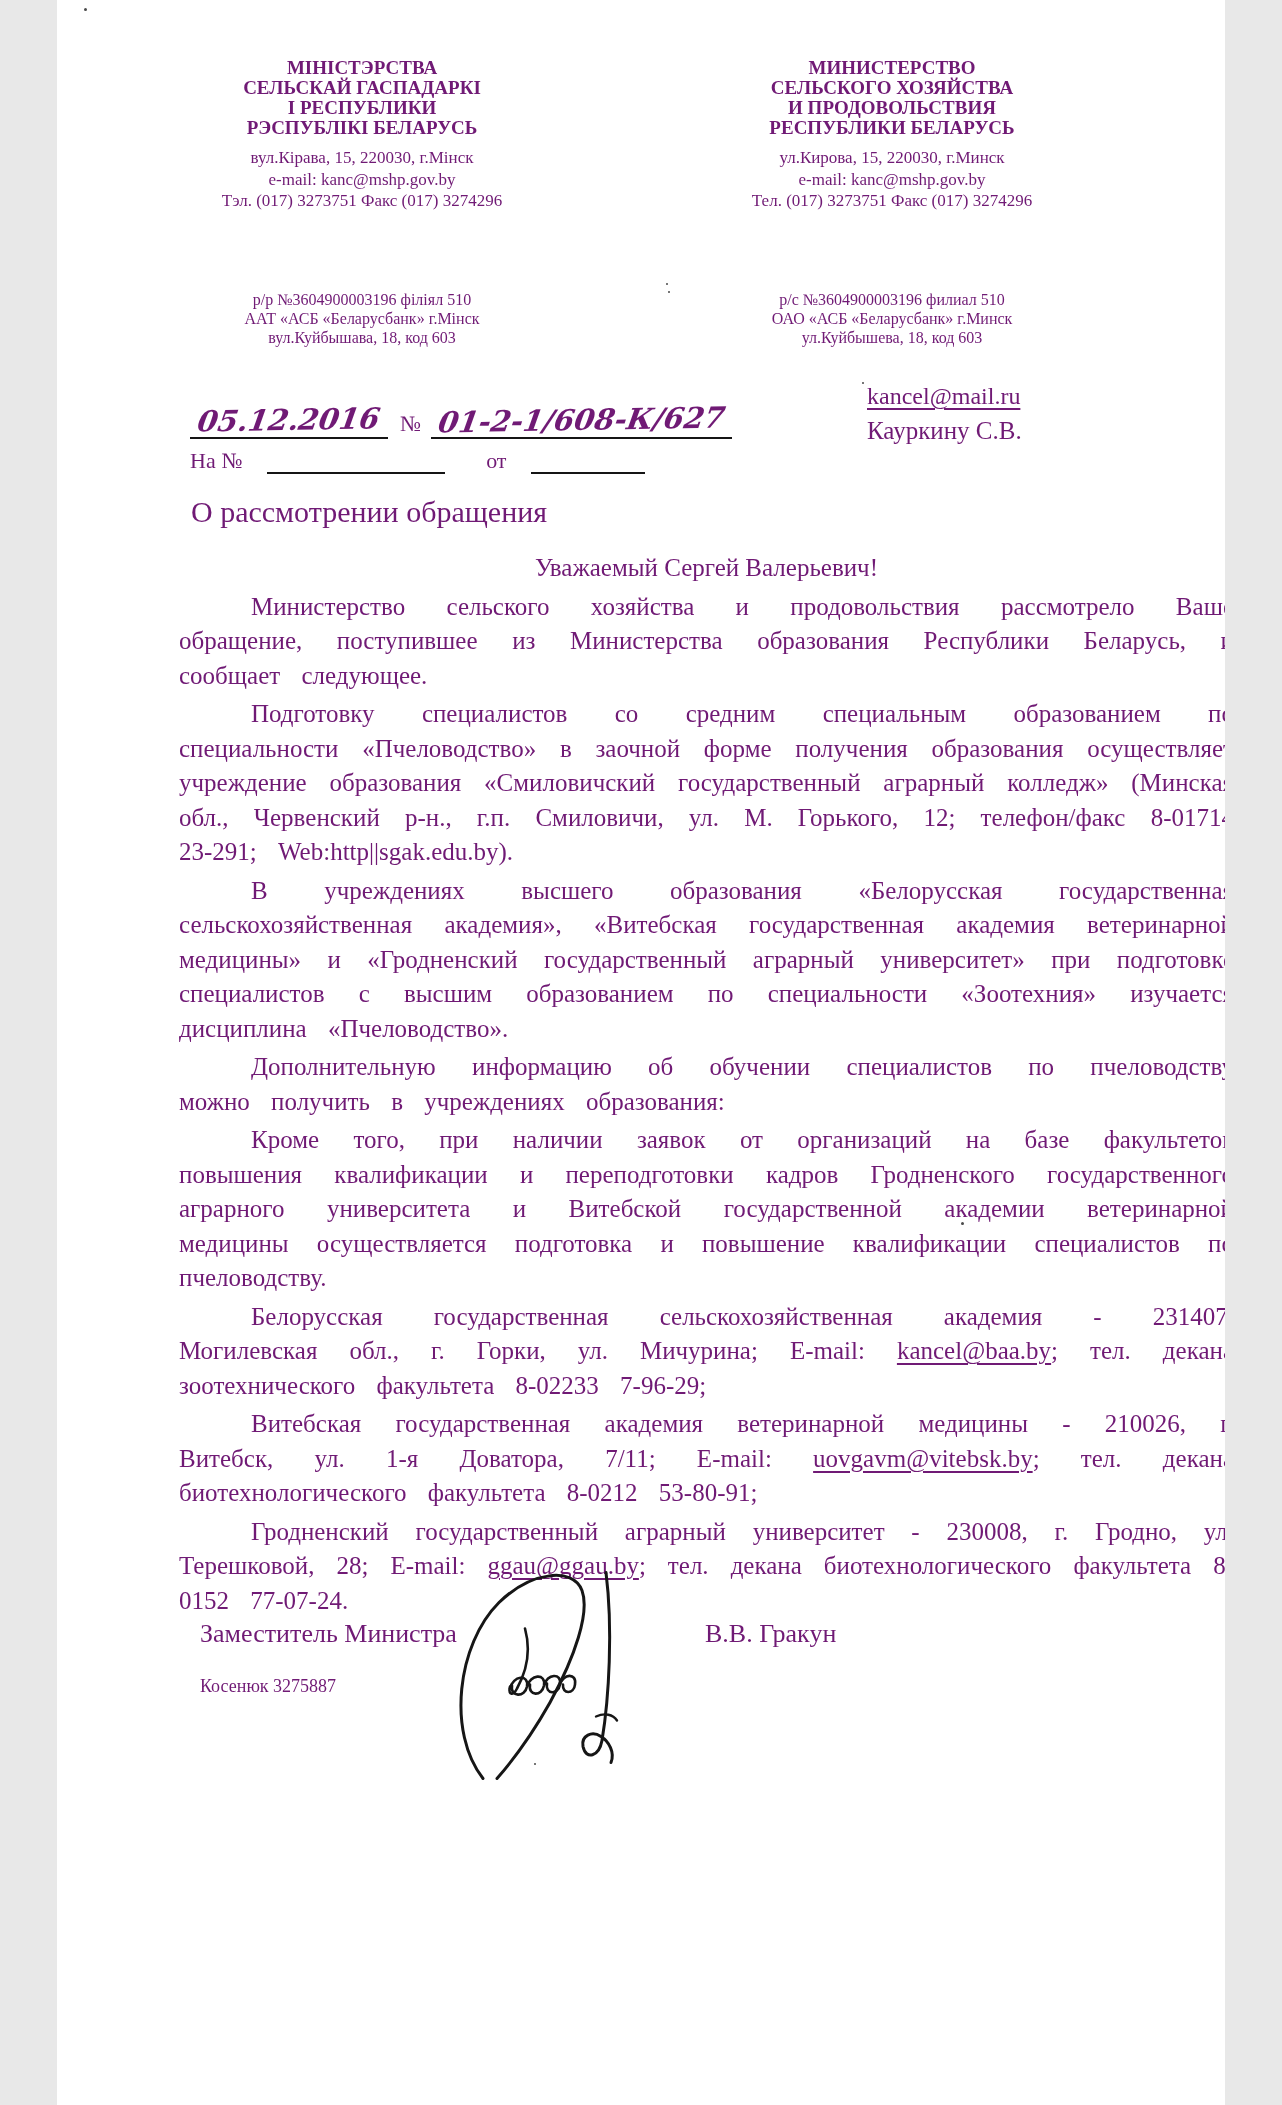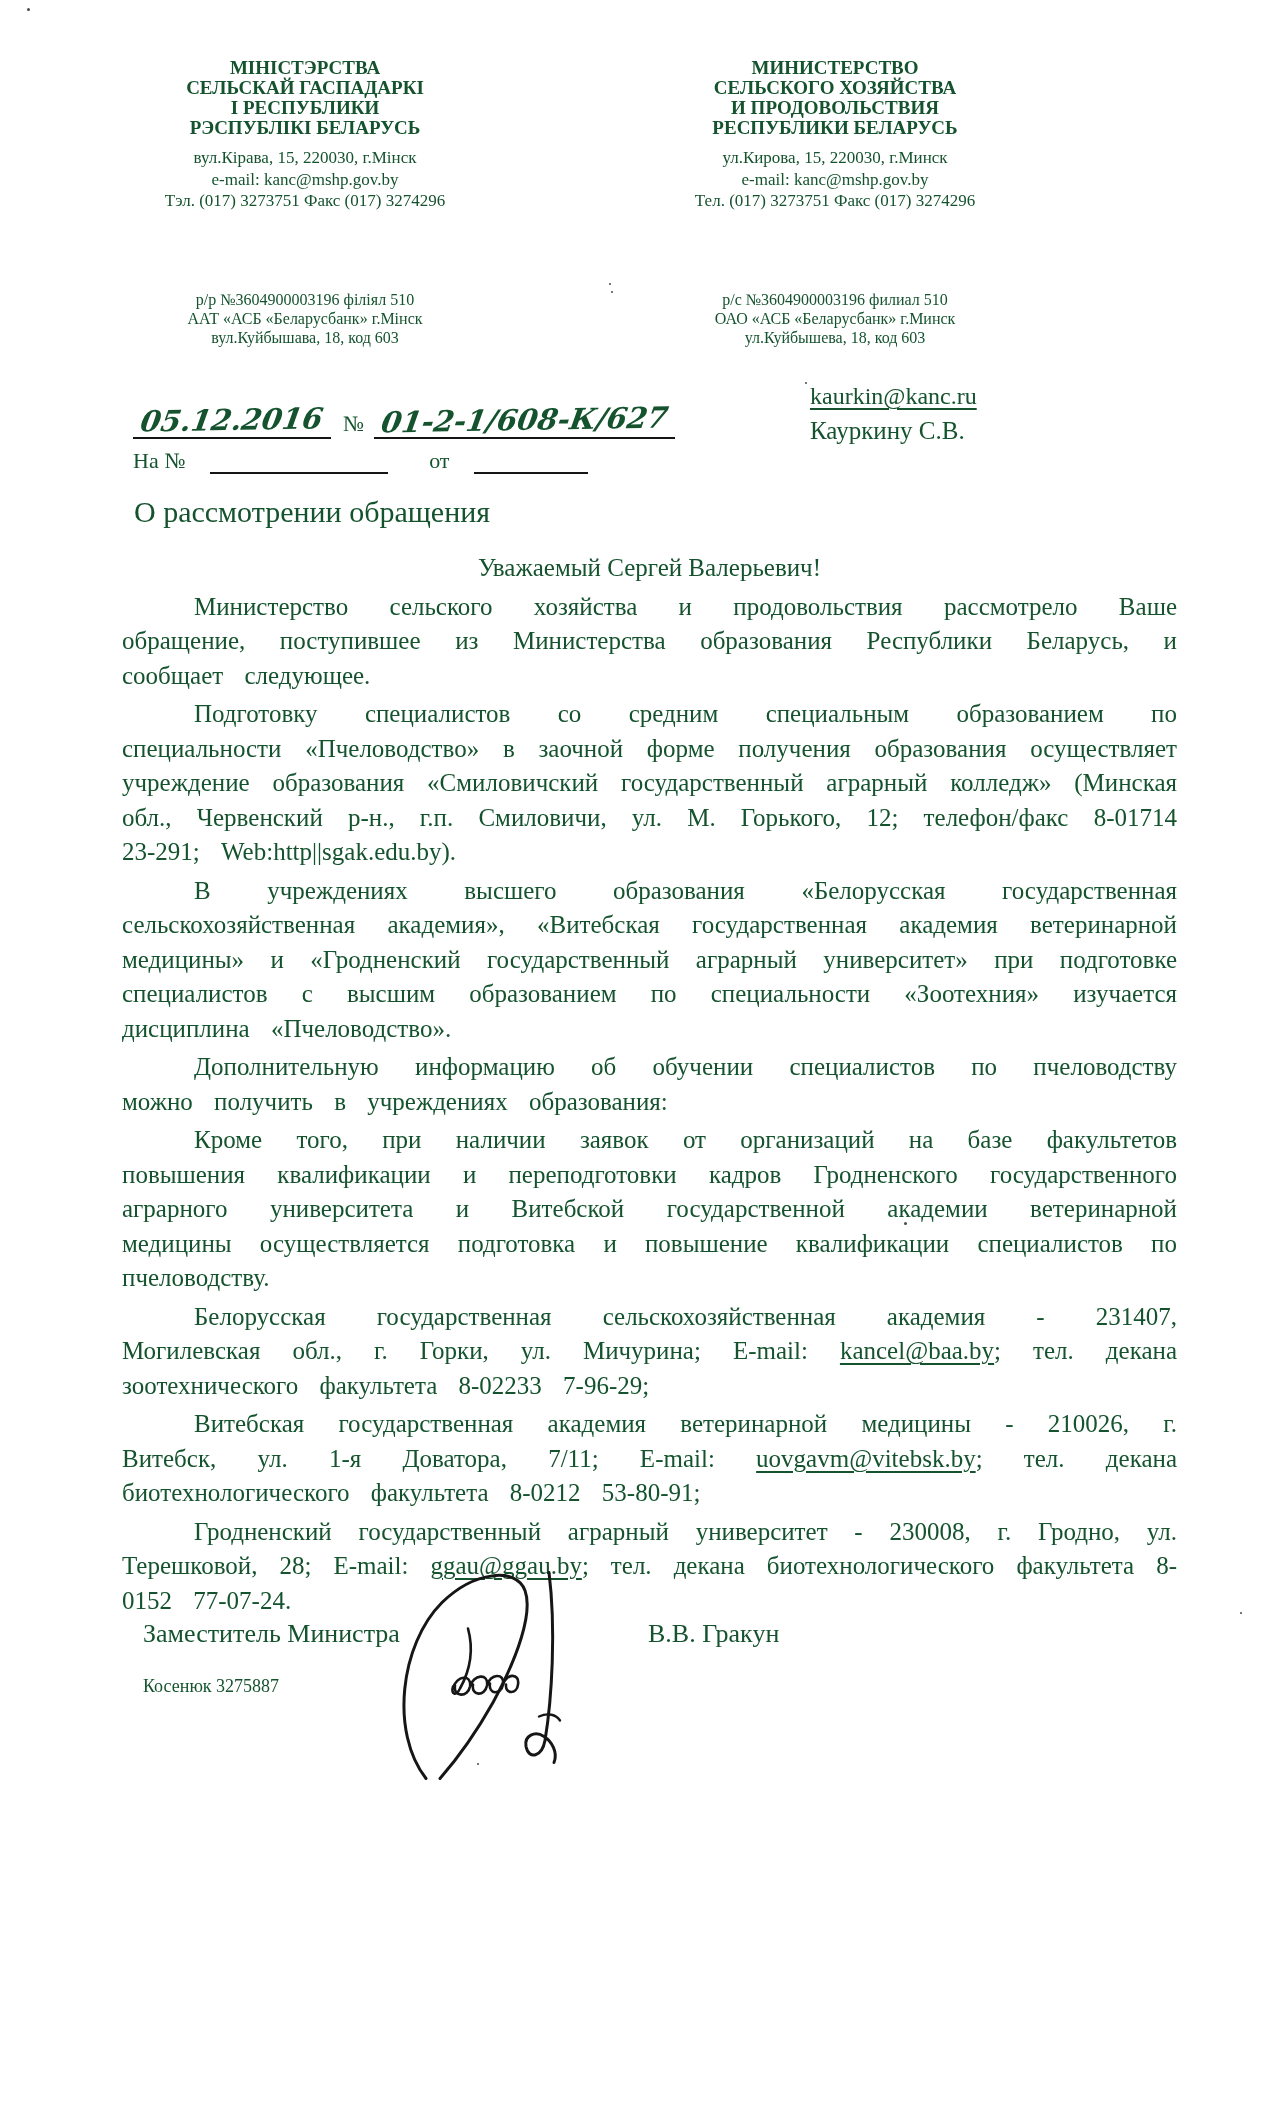--- a/index.html
+++ b/index.html
@@ -1,18 +1,18 @@
 <!DOCTYPE html>
 <html><head>
 <meta charset="utf-8">
 <style>
   html,body{margin:0;padding:0;background:#e8e8e8;}
   .page{
-    position:relative;width:1282px;height:2105px;background:#ffffff;
-    font-family:"Liberation Serif", serif;color:#14532d;overflow:hidden;margin:0 auto;
+    position:relative;width:1168px;height:2105px;background:#ffffff;
+    font-family:"Liberation Serif", serif;color:#701a75;overflow:hidden;margin:0 auto;
   }
   
   .lh-col{position:absolute;text-align:center;}
   .lh-left{left:126px;top:58px;width:358px;}
   .lh-right{left:650px;top:58px;width:370px;}
   .org-line{font-weight:bold;font-size:19px;line-height:20px;white-space:nowrap;}
   .addr{margin-top:9px;}
   .addr-line{font-size:17px;line-height:21.5px;white-space:nowrap;}
   .bank{margin-top:78px;}
   .bank-line{font-size:16px;line-height:19px;white-space:nowrap;}
@@ -107,21 +107,21 @@
     </div>
     <div class="ref-row2">
       <span>На №</span>
       <span class="blank blank1"></span>
       <span class="ot-label">от</span>
       <span class="blank blank2"></span>
     </div>
   </div>
 
   <div class="addressee">
-    <div class="addressee-email">kaurkin@kanc.ru</div>
+    <div class="addressee-email">kancel@mail.ru</div>
     <div class="addressee-name">Кауркину С.В.</div>
   </div>
 
   <div class="subject">О рассмотрении обращения</div>
 
   <div class="body">
     <p class="salutation">Уважаемый Сергей Валерьевич!</p>
     <p class="para"><span>Министерство сельского хозяйства и продовольствия рассмотрело Ваше обращение, поступившее из Министерства образования Республики Беларусь, и сообщает следующее.</span></p>
     <p class="para"><span>Подготовку специалистов со средним специальным образованием по специальности «Пчеловодство» в заочной форме получения образования осуществляет учреждение образования «Смиловичский государственный аграрный колледж» (Минская обл., Червенский р-н., г.п. Смиловичи, ул. М. Горького, 12; телефон/факс 8-01714 23-291; Web:http||sgak.edu.by).</span></p>
     <p class="para"><span>В учреждениях высшего образования «Белорусская государственная сельскохозяйственная академия», «Витебская государственная академия ветеринарной медицины» и «Гродненский государственный аграрный университет» при подготовке специалистов с высшим образованием по специальности «Зоотехния» изучается дисциплина «Пчеловодство».</span></p>

